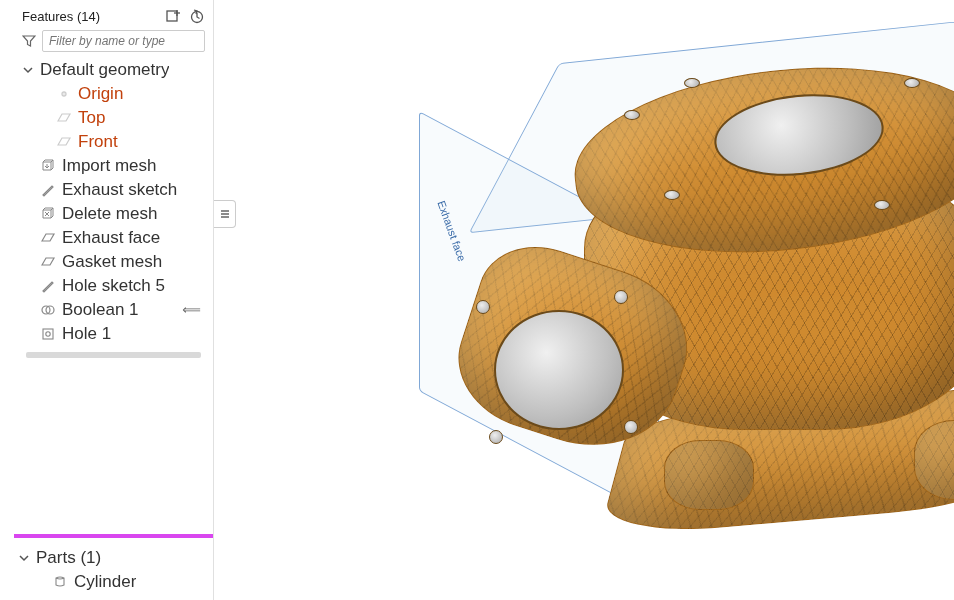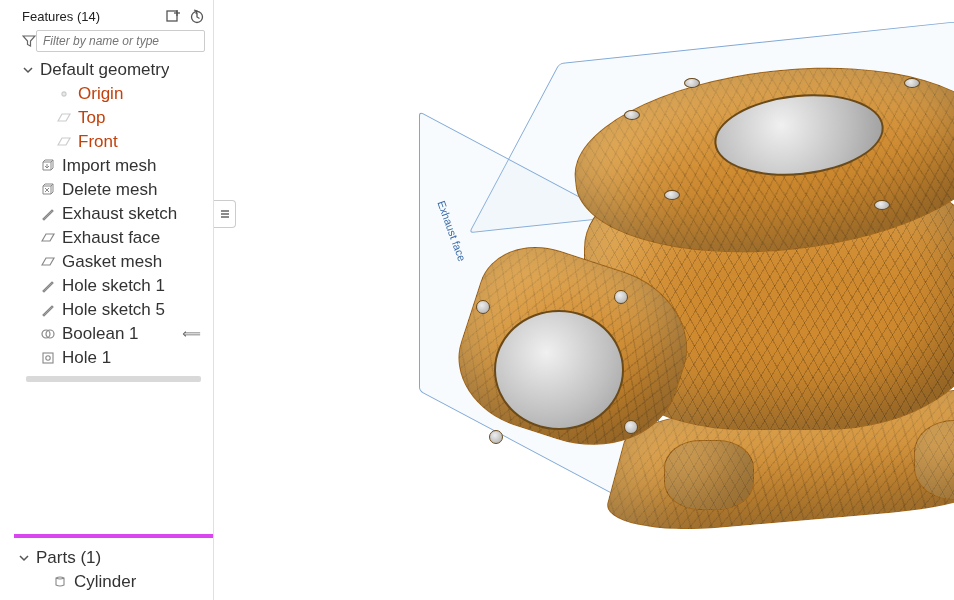--- a/index.html
+++ b/index.html
@@ -27,20 +27,21 @@
     align-items: center;
     justify-content: space-between;
     padding: 2px 8px 6px 8px;
   }
   .sidebar-title { font-size: 13px; color: #222; }
   .header-icons { display: flex; gap: 8px; }
   .hdr-icon { width: 16px; height: 16px; cursor: pointer; color: #555; }
   .filter-row {
     display: flex;
     align-items: center;
+    gap: 6px;
     padding: 0 8px 6px 8px;
   }
   .funnel-icon { width: 14px; height: 14px; color: #666; cursor: pointer; flex-shrink: 0;}
   .filter-input {
     flex: 1;
     border: 1px solid #ccc;
     border-radius: 2px;
     padding: 3px 6px;
     font-size: 12px;
     font-style: italic;
@@ -206,49 +207,43 @@
 
     <div class="tree-row indent-1">
       <svg class="row-icon" viewBox="0 0 16 16">
           <path d="M3 4 h8 v8 h-8 z M3 4 l2 -2 h8 l-2 2 M11 4 l2 -2 v8 l-2 2" fill="none" stroke="#888" stroke-width="1"></path>
           <path d="M7 6 v4 m-2 -2 l2 2 2 -2" fill="none" stroke="#888" stroke-width="1"></path>
         </svg>
       <span class="row-label">Import mesh</span>
     </div>
     <div class="tree-row indent-1">
       <svg class="row-icon" viewBox="0 0 16 16">
+          <path d="M3 13 L12 4 l1 1 L4 14 z" fill="none" stroke="#888" stroke-width="1.2"></path>
+        </svg>
+      <span class="row-label">Exhaust sketch</span>
+    </div>
+    <div class="tree-row indent-1">
+      <svg class="row-icon" viewBox="0 0 16 16">
           <path d="M3 4 h8 v8 h-8 z M3 4 l2 -2 h8 l-2 2 M11 4 l2 -2 v8 l-2 2" fill="none" stroke="#888" stroke-width="1"></path>
           <line x1="5" y1="6" x2="9" y2="10" stroke="#888"></line>
           <line x1="9" y1="6" x2="5" y2="10" stroke="#888"></line>
         </svg>
       <span class="row-label">Delete mesh</span>
     </div>
     <div class="tree-row indent-1">
       <svg class="row-icon" viewBox="0 0 16 16">
-          <path d="M3 13 L12 4 l1 1 L4 14 z" fill="none" stroke="#888" stroke-width="1.2"></path>
-        </svg>
-      <span class="row-label">Exhaust sketch</span>
-    </div>
-    <div class="tree-row indent-1">
-      <svg class="row-icon" viewBox="0 0 16 16">
           <path d="M2 11 L6 4 L14 4 L10 11 Z" fill="none" stroke="#888" stroke-width="1.2"></path>
         </svg>
       <span class="row-label">Exhaust face</span>
     </div>
     <div class="tree-row indent-1">
       <svg class="row-icon" viewBox="0 0 16 16">
           <path d="M2 11 L6 4 L14 4 L10 11 Z" fill="none" stroke="#888" stroke-width="1.2"></path>
         </svg>
       <span class="row-label">Gasket mesh</span>
-    </div>
-    <div class="tree-row indent-1">
-      <svg class="row-icon" viewBox="0 0 16 16">
-          <path d="M3 13 L12 4 l1 1 L4 14 z" fill="none" stroke="#888" stroke-width="1.2"></path>
-        </svg>
-      <span class="row-label">Hole sketch 1</span>
     </div>
     <div class="tree-row indent-1">
       <svg class="row-icon" viewBox="0 0 16 16">
           <path d="M3 13 L12 4 l1 1 L4 14 z" fill="none" stroke="#888" stroke-width="1.2"></path>
         </svg>
       <span class="row-label">Hole sketch 5</span>
     </div>
     <div class="tree-row indent-1">
       <svg class="row-icon" viewBox="0 0 16 16">
           <circle cx="6" cy="8" r="4" fill="none" stroke="#888" stroke-width="1.2"></circle>

